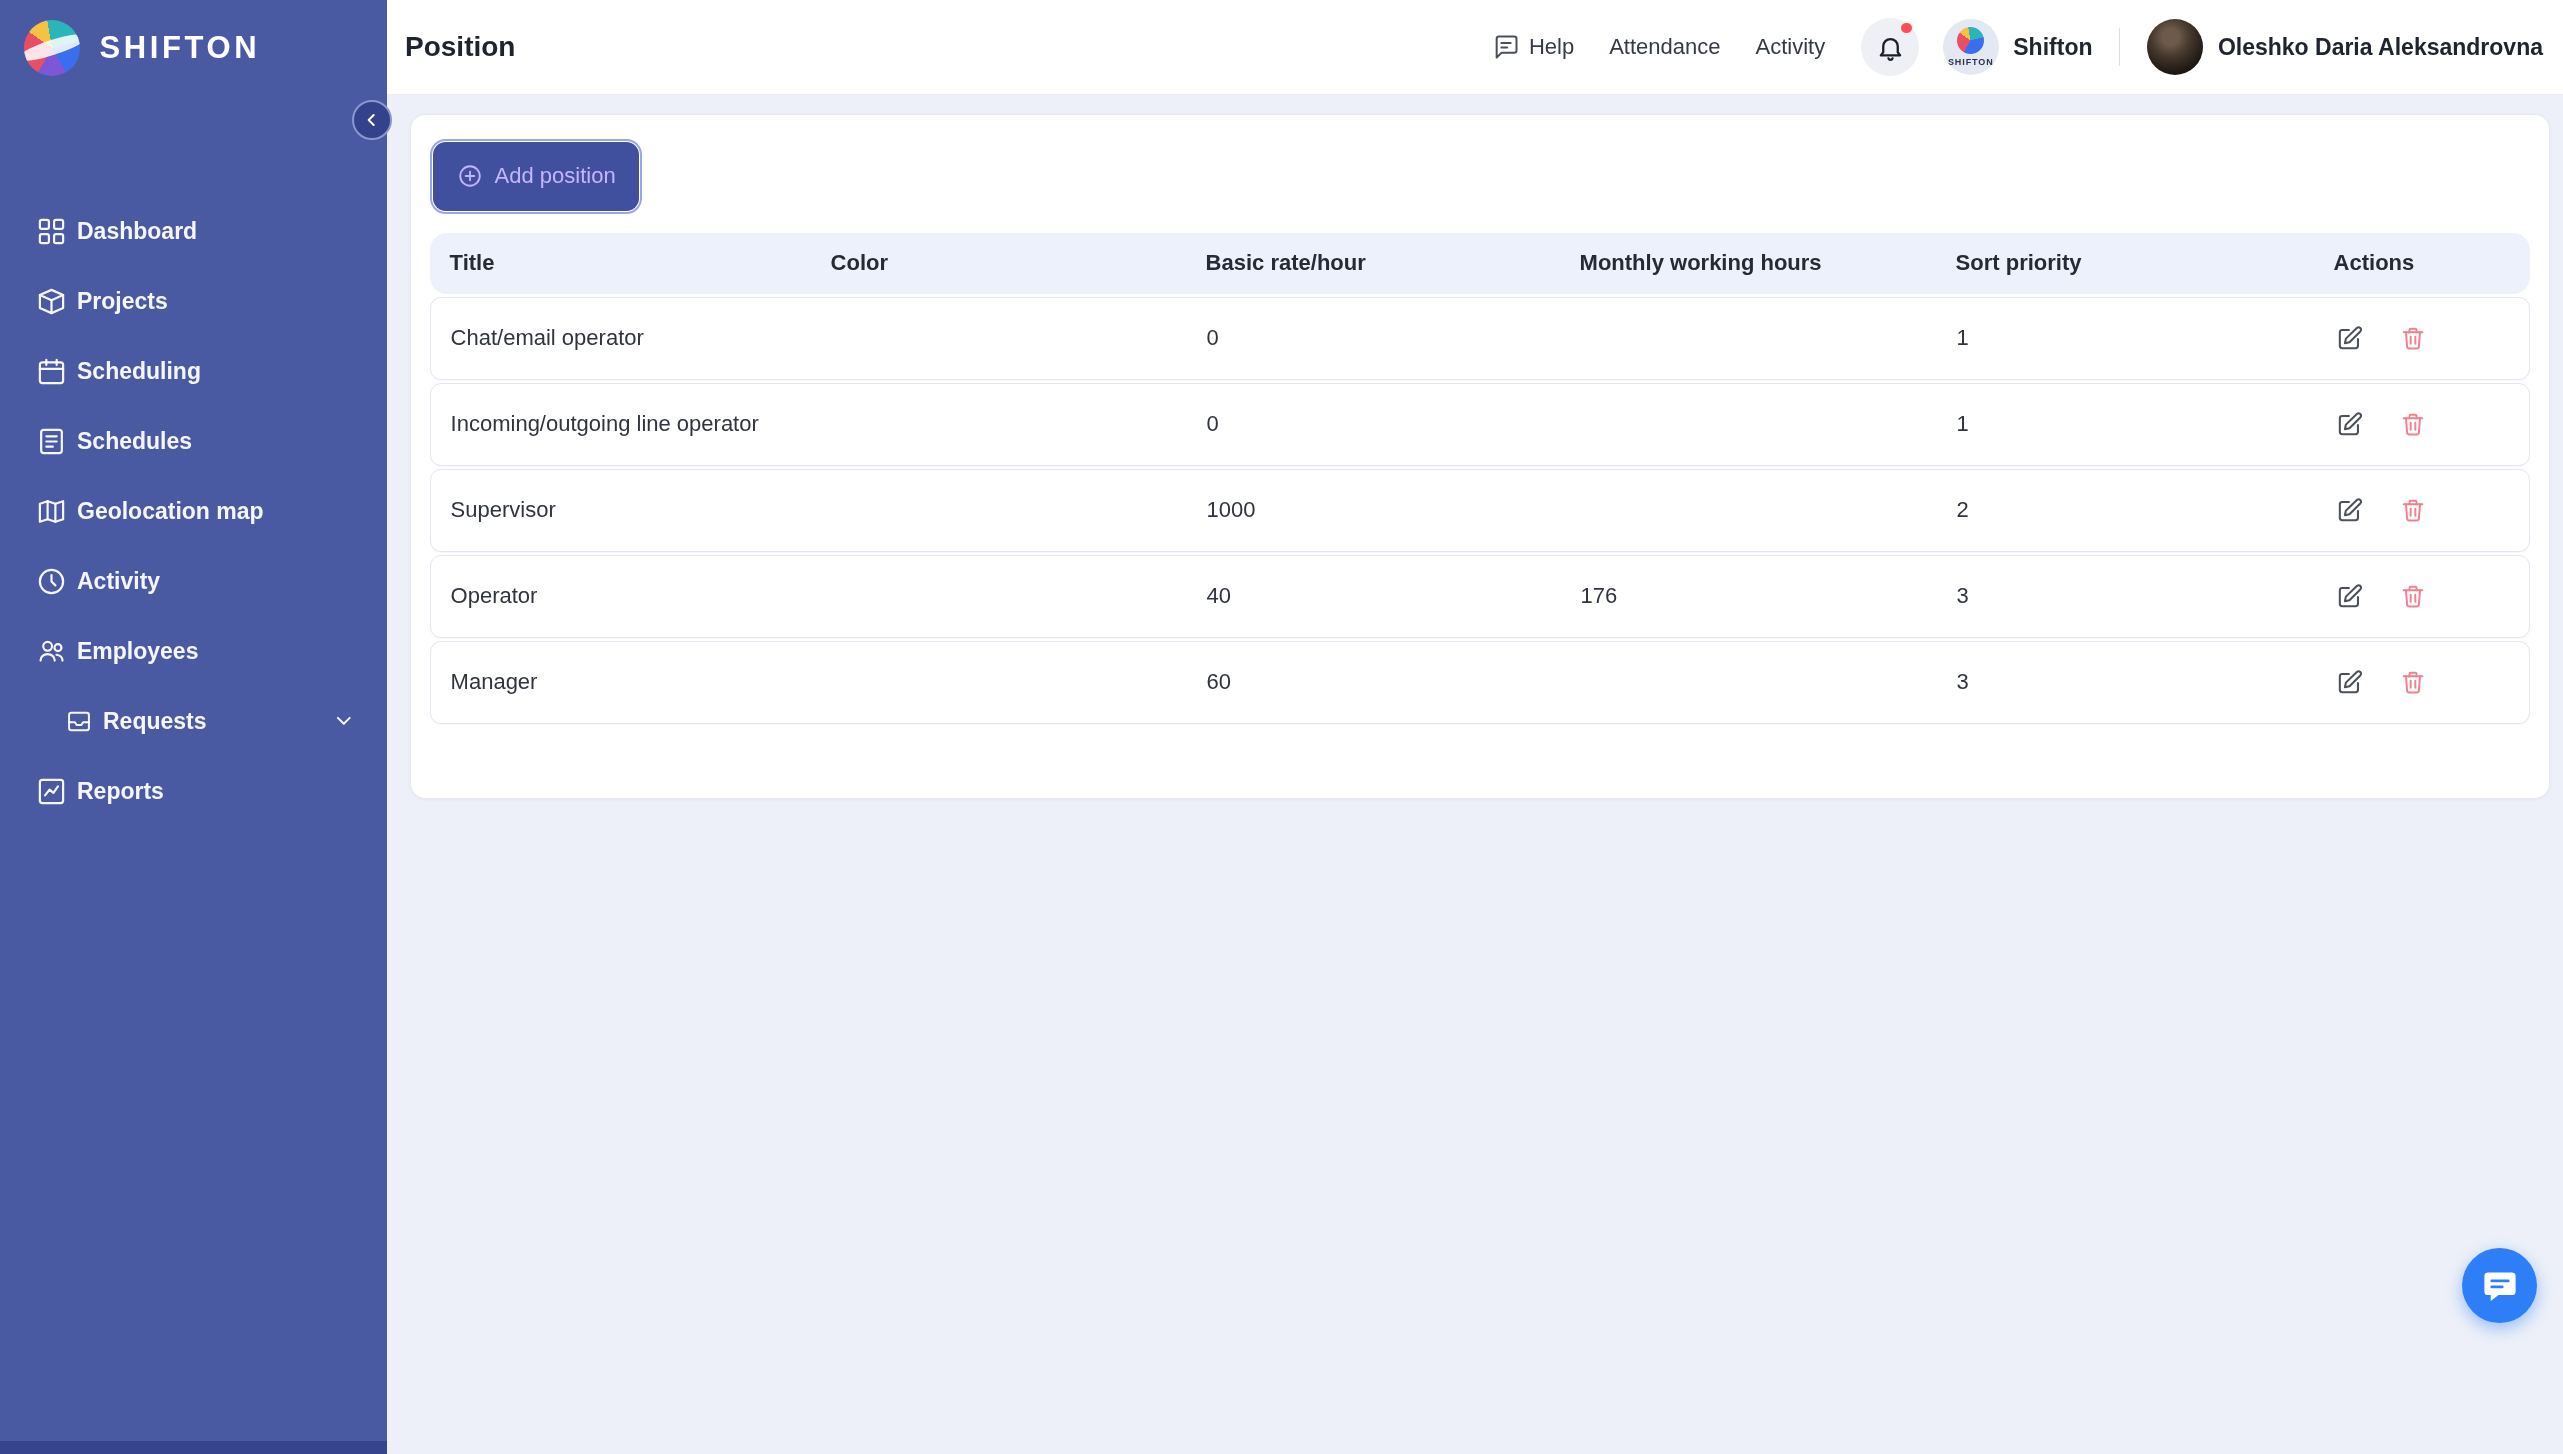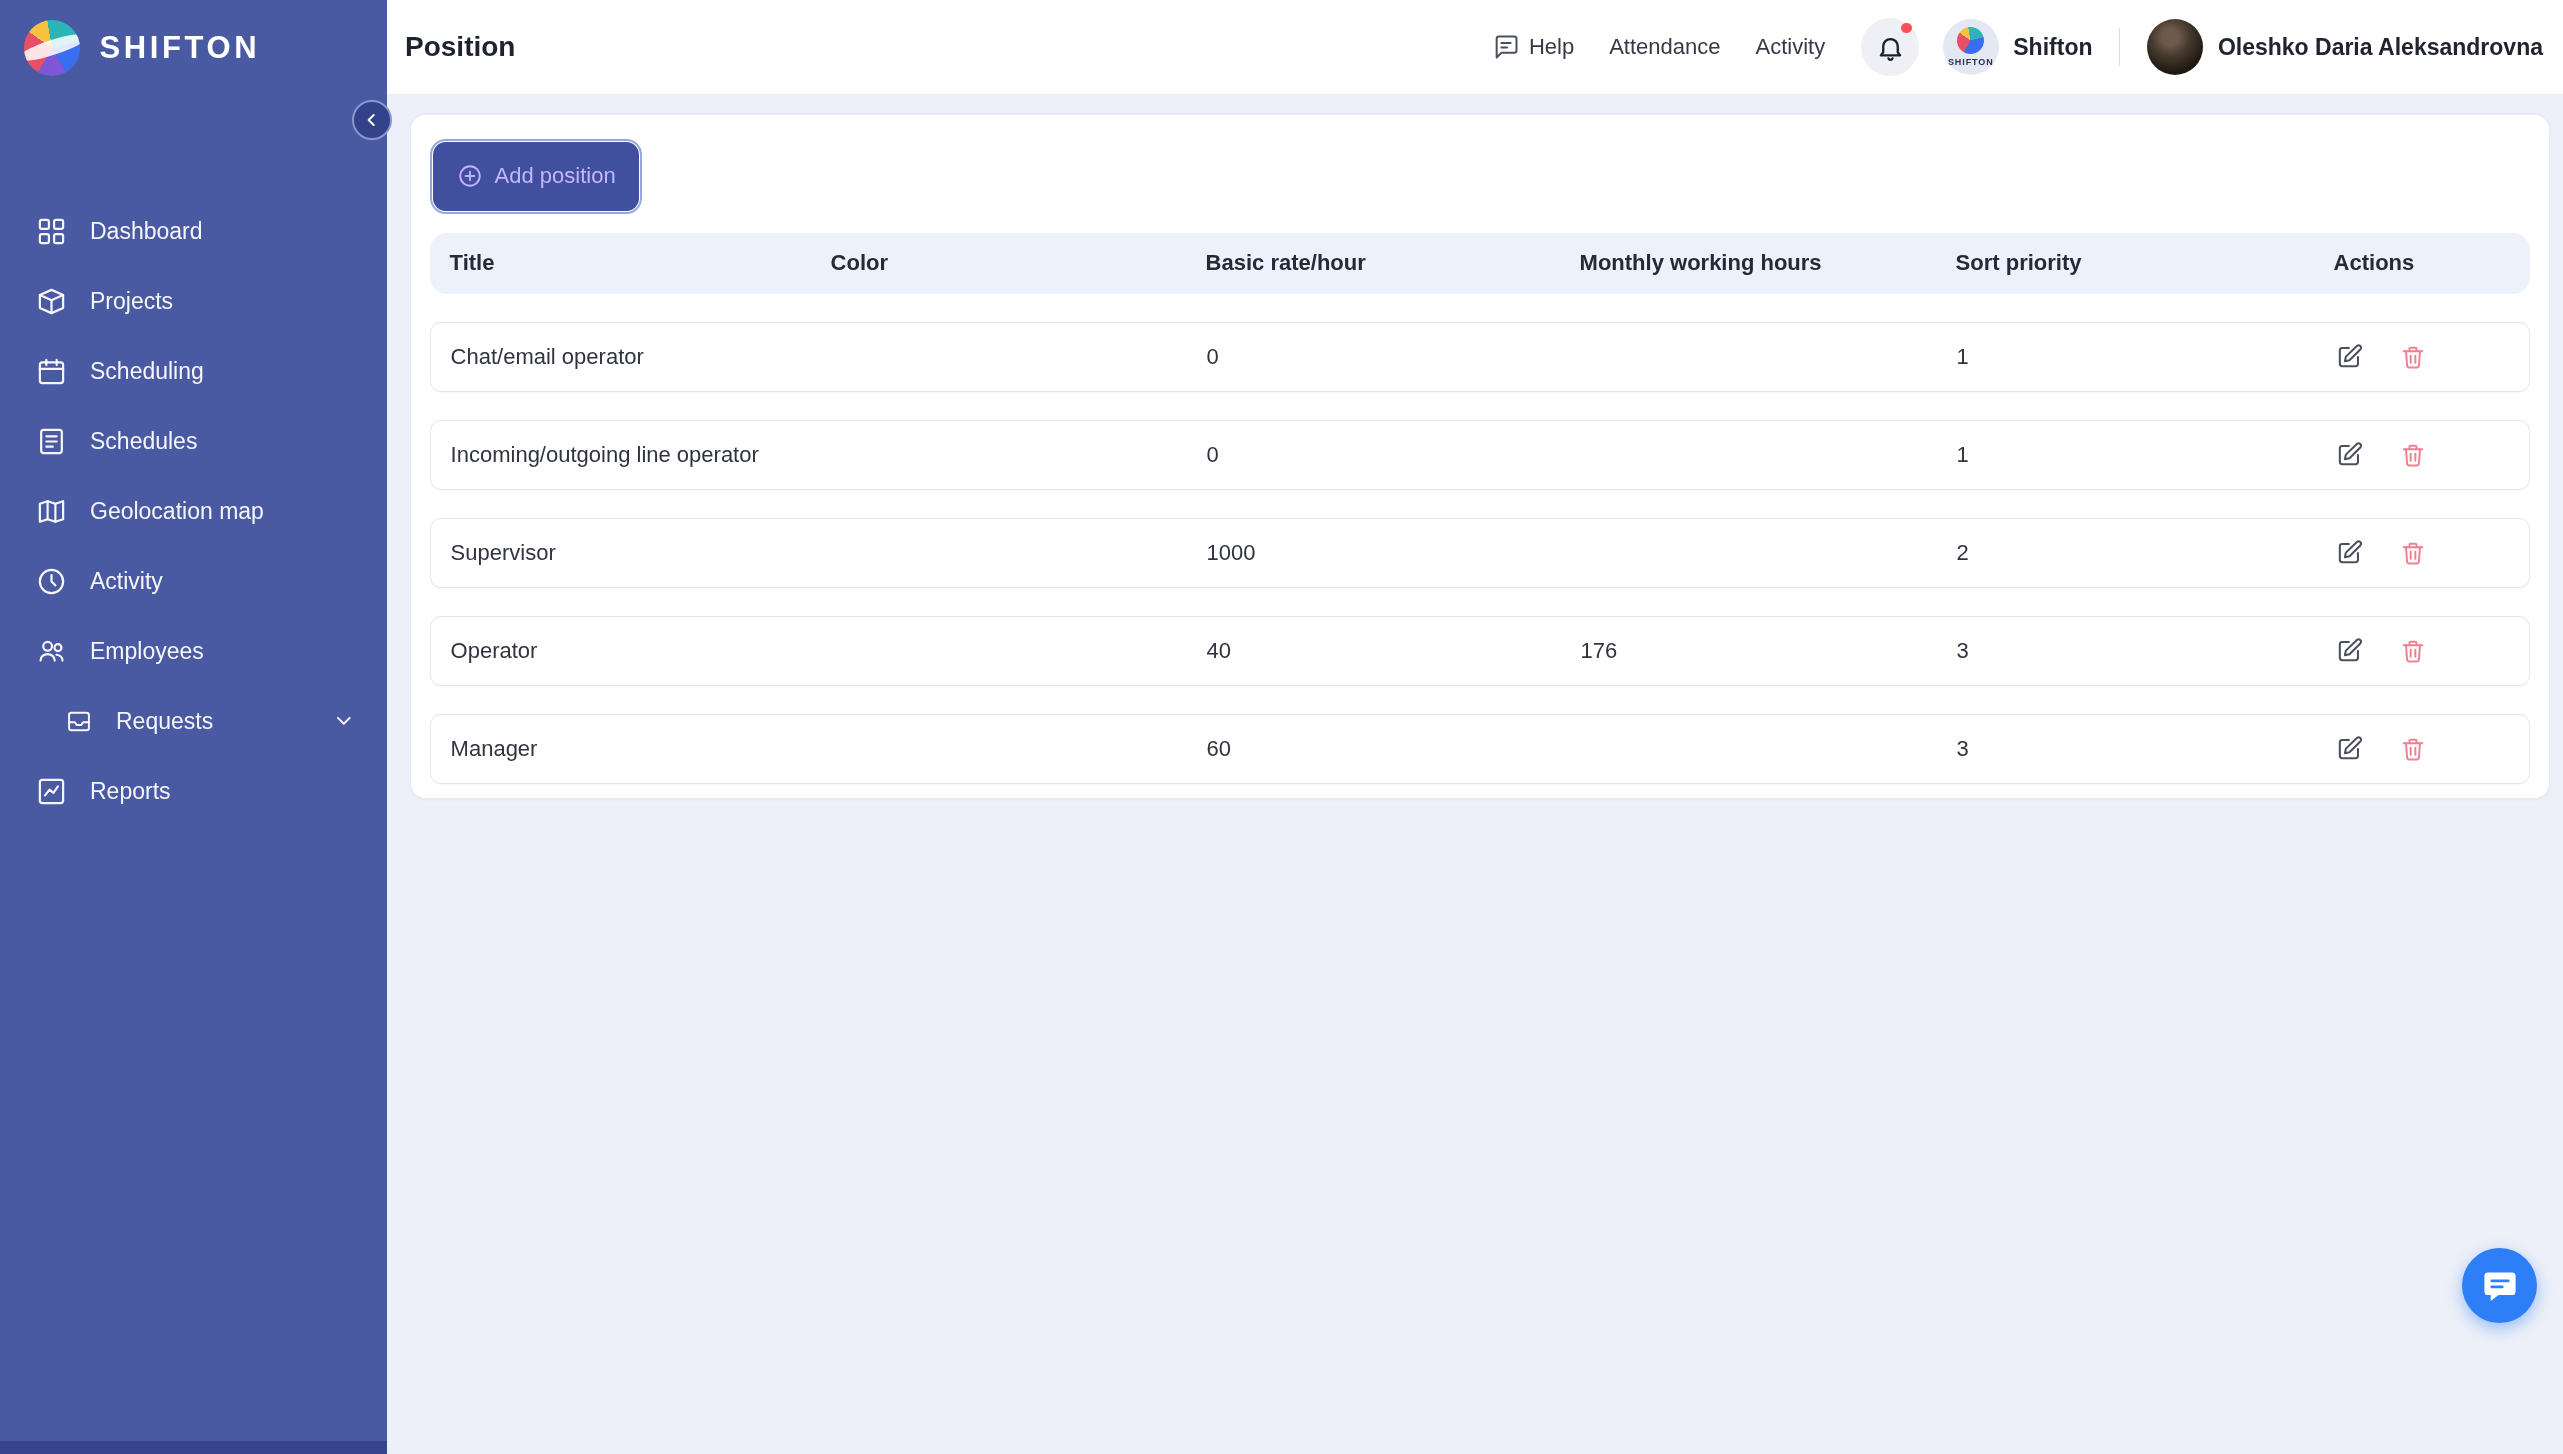--- a/index.html
+++ b/index.html
@@ -13,22 +13,22 @@
   .logo { position:relative; width:56px; height:56px; border-radius:50%; overflow:hidden;
           background: conic-gradient(from 210deg, #e94f64 0 95deg, #f5c242 95deg 140deg, #2bb5b8 140deg 225deg, #3a6df0 225deg 300deg, #7e57d6 300deg 360deg); }
   .logo::after { content:""; position:absolute; left:-7.3px; top:20px; width:73px; height:14.5px;
           background:rgba(255,255,255,.85); border-radius:50%; transform:rotate(-18deg); }
   .brand-name { color:#fff; font-size:31px; font-weight:700; letter-spacing:3.6px; }
   .collapse-btn { position:absolute; top:100px; left:352px; width:40px; height:40px; border-radius:50%;
           background:#33428b; border:2.7px solid #8a97cc; color:#fff; display:flex; align-items:center; justify-content:center;
           cursor:pointer; z-index:5; }
   .collapse-btn svg { width:20px; height:20px; }
   .nav { position:absolute; top:196px; left:0; right:0; }
-  .nav-item { height:70px; display:flex; align-items:center; gap:23px; padding-left:36px;
-          color:rgba(255,255,255,.95); font-size:23px; cursor:pointer; }
+  .nav-item { height:70px; display:flex; align-items:center; gap:10px; padding-left:36px;
+          color:rgba(255,255,255,.95); font-size:23px; cursor:pointer;font-weight:bold; }
   .nav-item svg { width:31px; height:31px; flex:none; }
   .nav-item.sub { padding-left:65px; }
   .nav-item.sub svg.mi { width:28px; height:28px; }
   .nav-item .chev { margin-left:auto; margin-right:31px; }
   .nav-item .chev svg { width:23.6px; height:23.6px; }
   .sidebar-footer { position:absolute; bottom:0; left:0; width:387px; height:12.7px; background:#36448c; }
 
   
   .header { position:absolute; left:387px; top:0; width:2176px; height:94px; background:#fff;
           display:flex; align-items:center; box-shadow:0 0.9px 0 #e9ecf3; z-index:2; }
@@ -58,21 +58,21 @@
   .card { position:absolute; left:23.6px; top:21px; width:2138px; height:683px; background:#fff;
           border-radius:14.5px; box-shadow:0 0.9px 4.5px rgba(30,40,90,.06); padding:23px 19px; }
   .add-btn { display:inline-flex; align-items:center; gap:11.8px; height:69px; padding:0 23.6px;
           margin:3.6px 0 0 3.6px; background:#40509e; color:#c4b5fd; font-size:22px; font-family:inherit;
           border:none; border-radius:12.7px; outline:2.7px solid #98a7dd; outline-offset:1.8px; cursor:pointer; }
   .add-btn svg { width:26px; height:26px; }
 
   .thead { margin-top:22px; height:61px; background:#edf1fc; border-radius:17px; display:grid;
           grid-template-columns:381px 375px 374px 376px 378px 1fr; align-items:center; padding-left:20px;
           font-size:22px; font-weight:700; color:#252a37; }
-  .trow { margin-top:28px; height:70px; background:#fff; border:0.9px solid #e3e7f1; border-radius:11px;
+  .trow { margin-top:3px; height:83px; background:#fff; border:0.9px solid #e3e7f1; border-radius:11px;
           display:grid; grid-template-columns:381px 375px 374px 376px 378px 1fr; align-items:center;
           padding-left:20px; font-size:22px; color:#30343f; box-shadow:0 0.9px 1.8px rgba(30,40,90,.03); }
   .dot { width:20px; height:20px; border-radius:50%; background:#ccc; }
   .actions { display:flex; align-items:center; gap:35px; }
   .icon-btn { background:none; border:none; cursor:pointer; padding:0; display:flex; }
   .icon-btn.edit svg { width:29px; height:29px; color:#4b505b; }
   .icon-btn.delete svg { width:28px; height:28px; color:#f0808f; }
 
   .chat-fab { position:absolute; left:2462px; top:1248px; width:75px; height:75px; border-radius:50%;
           background:#2d7ef7; border:none; cursor:pointer; display:flex; align-items:center; justify-content:center;

